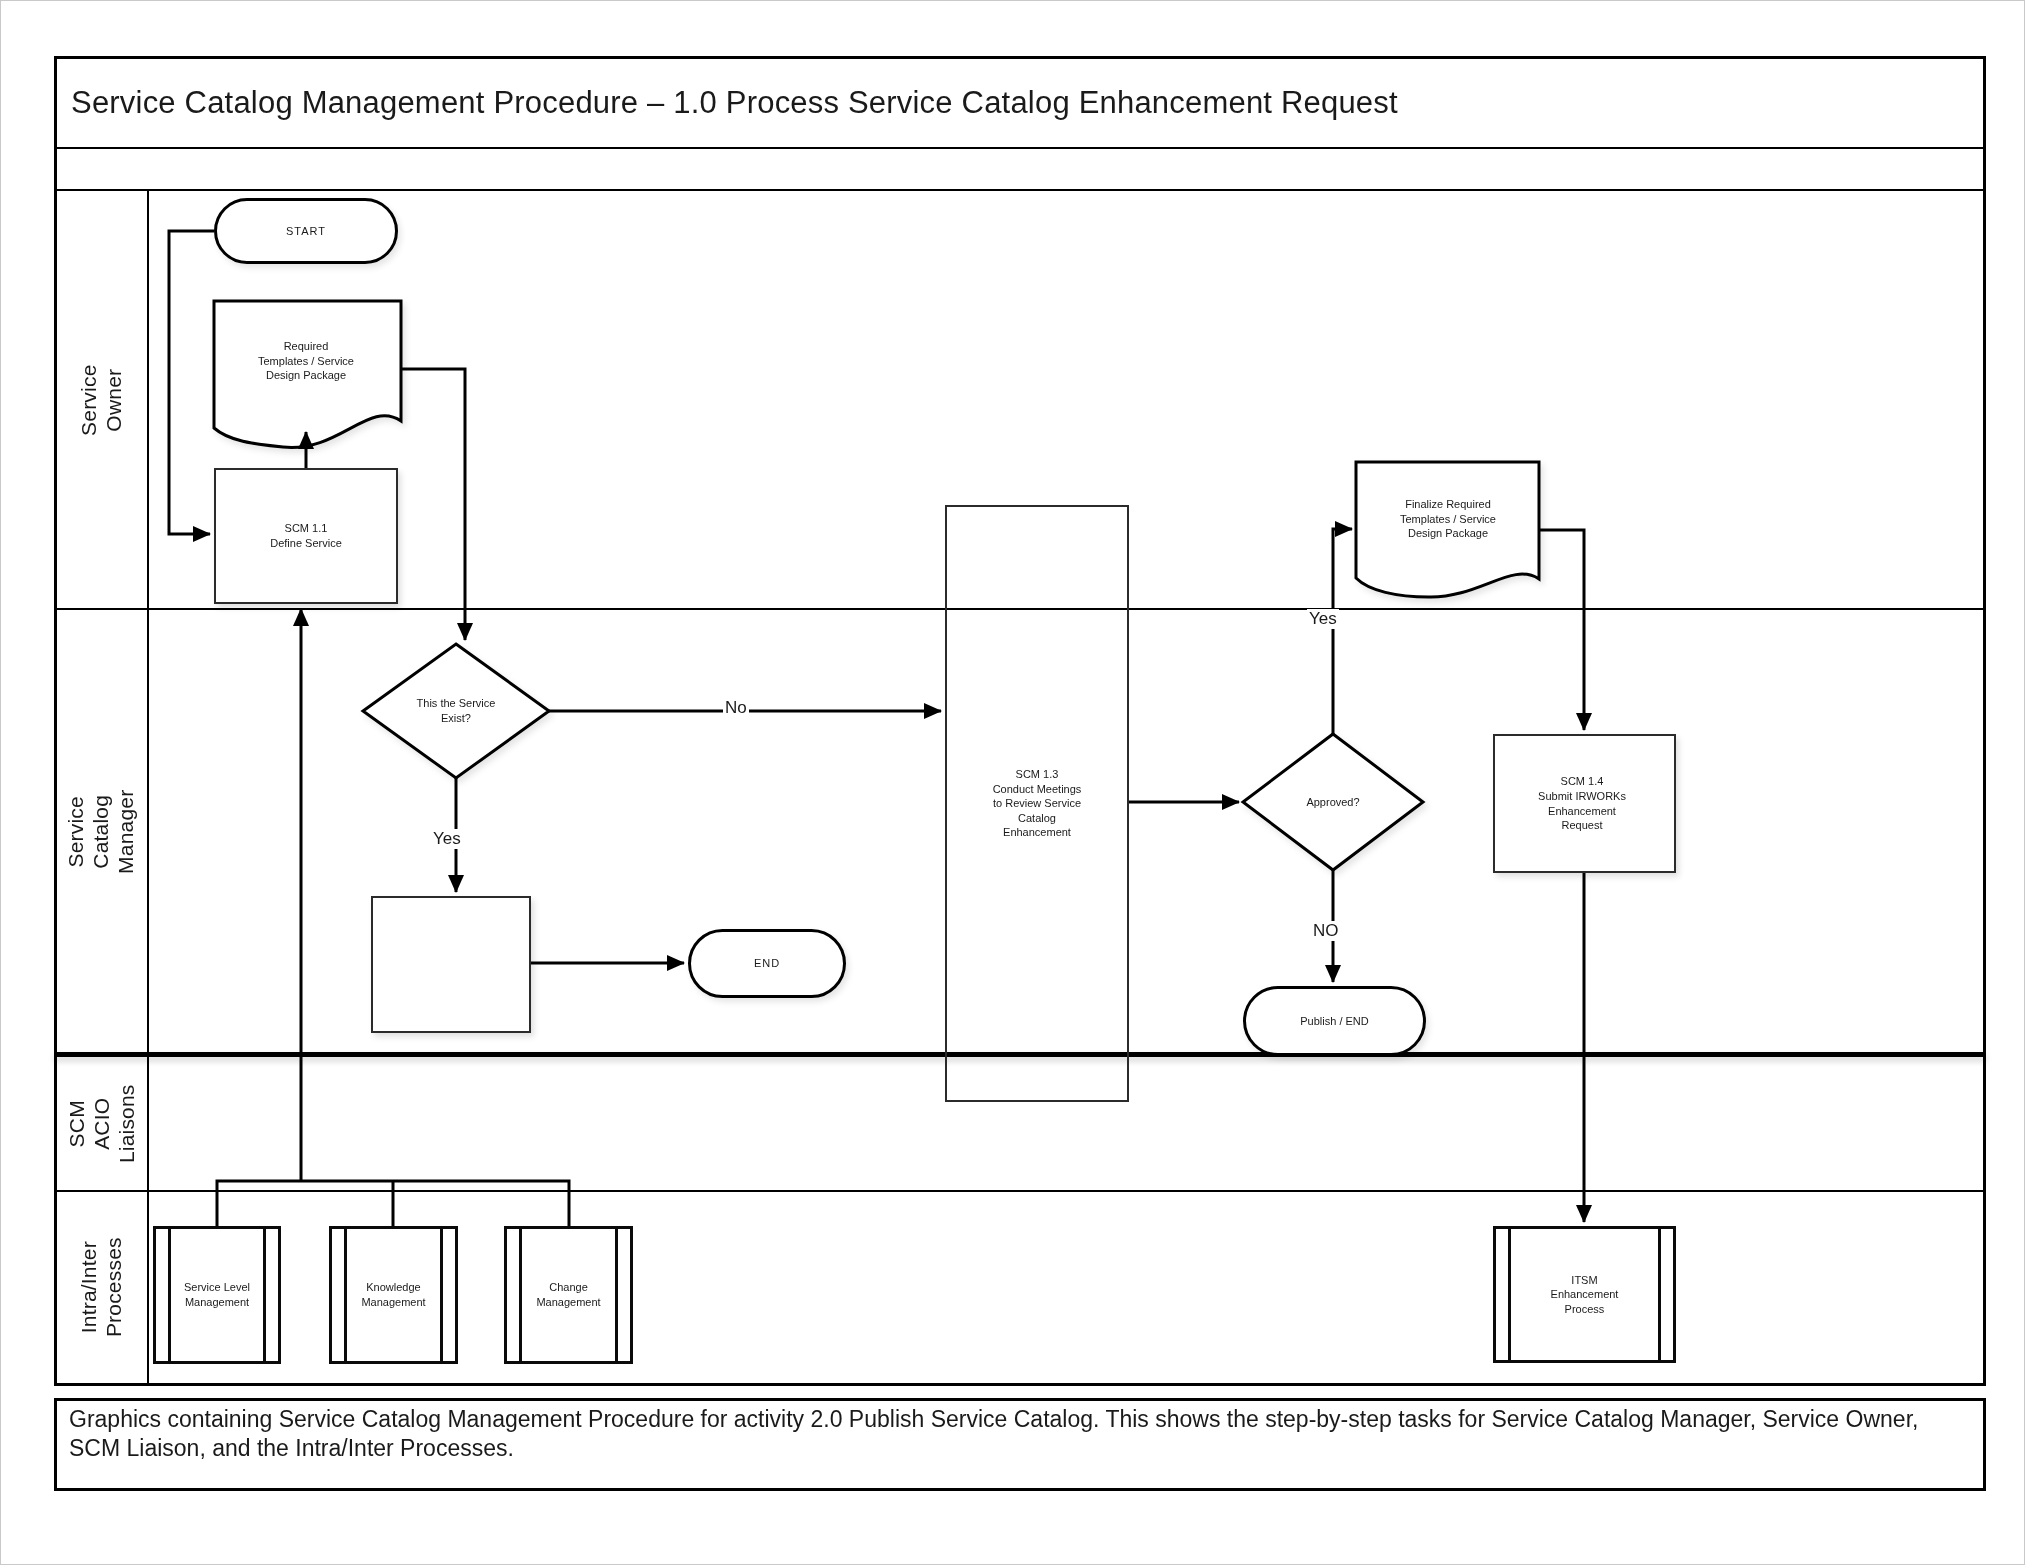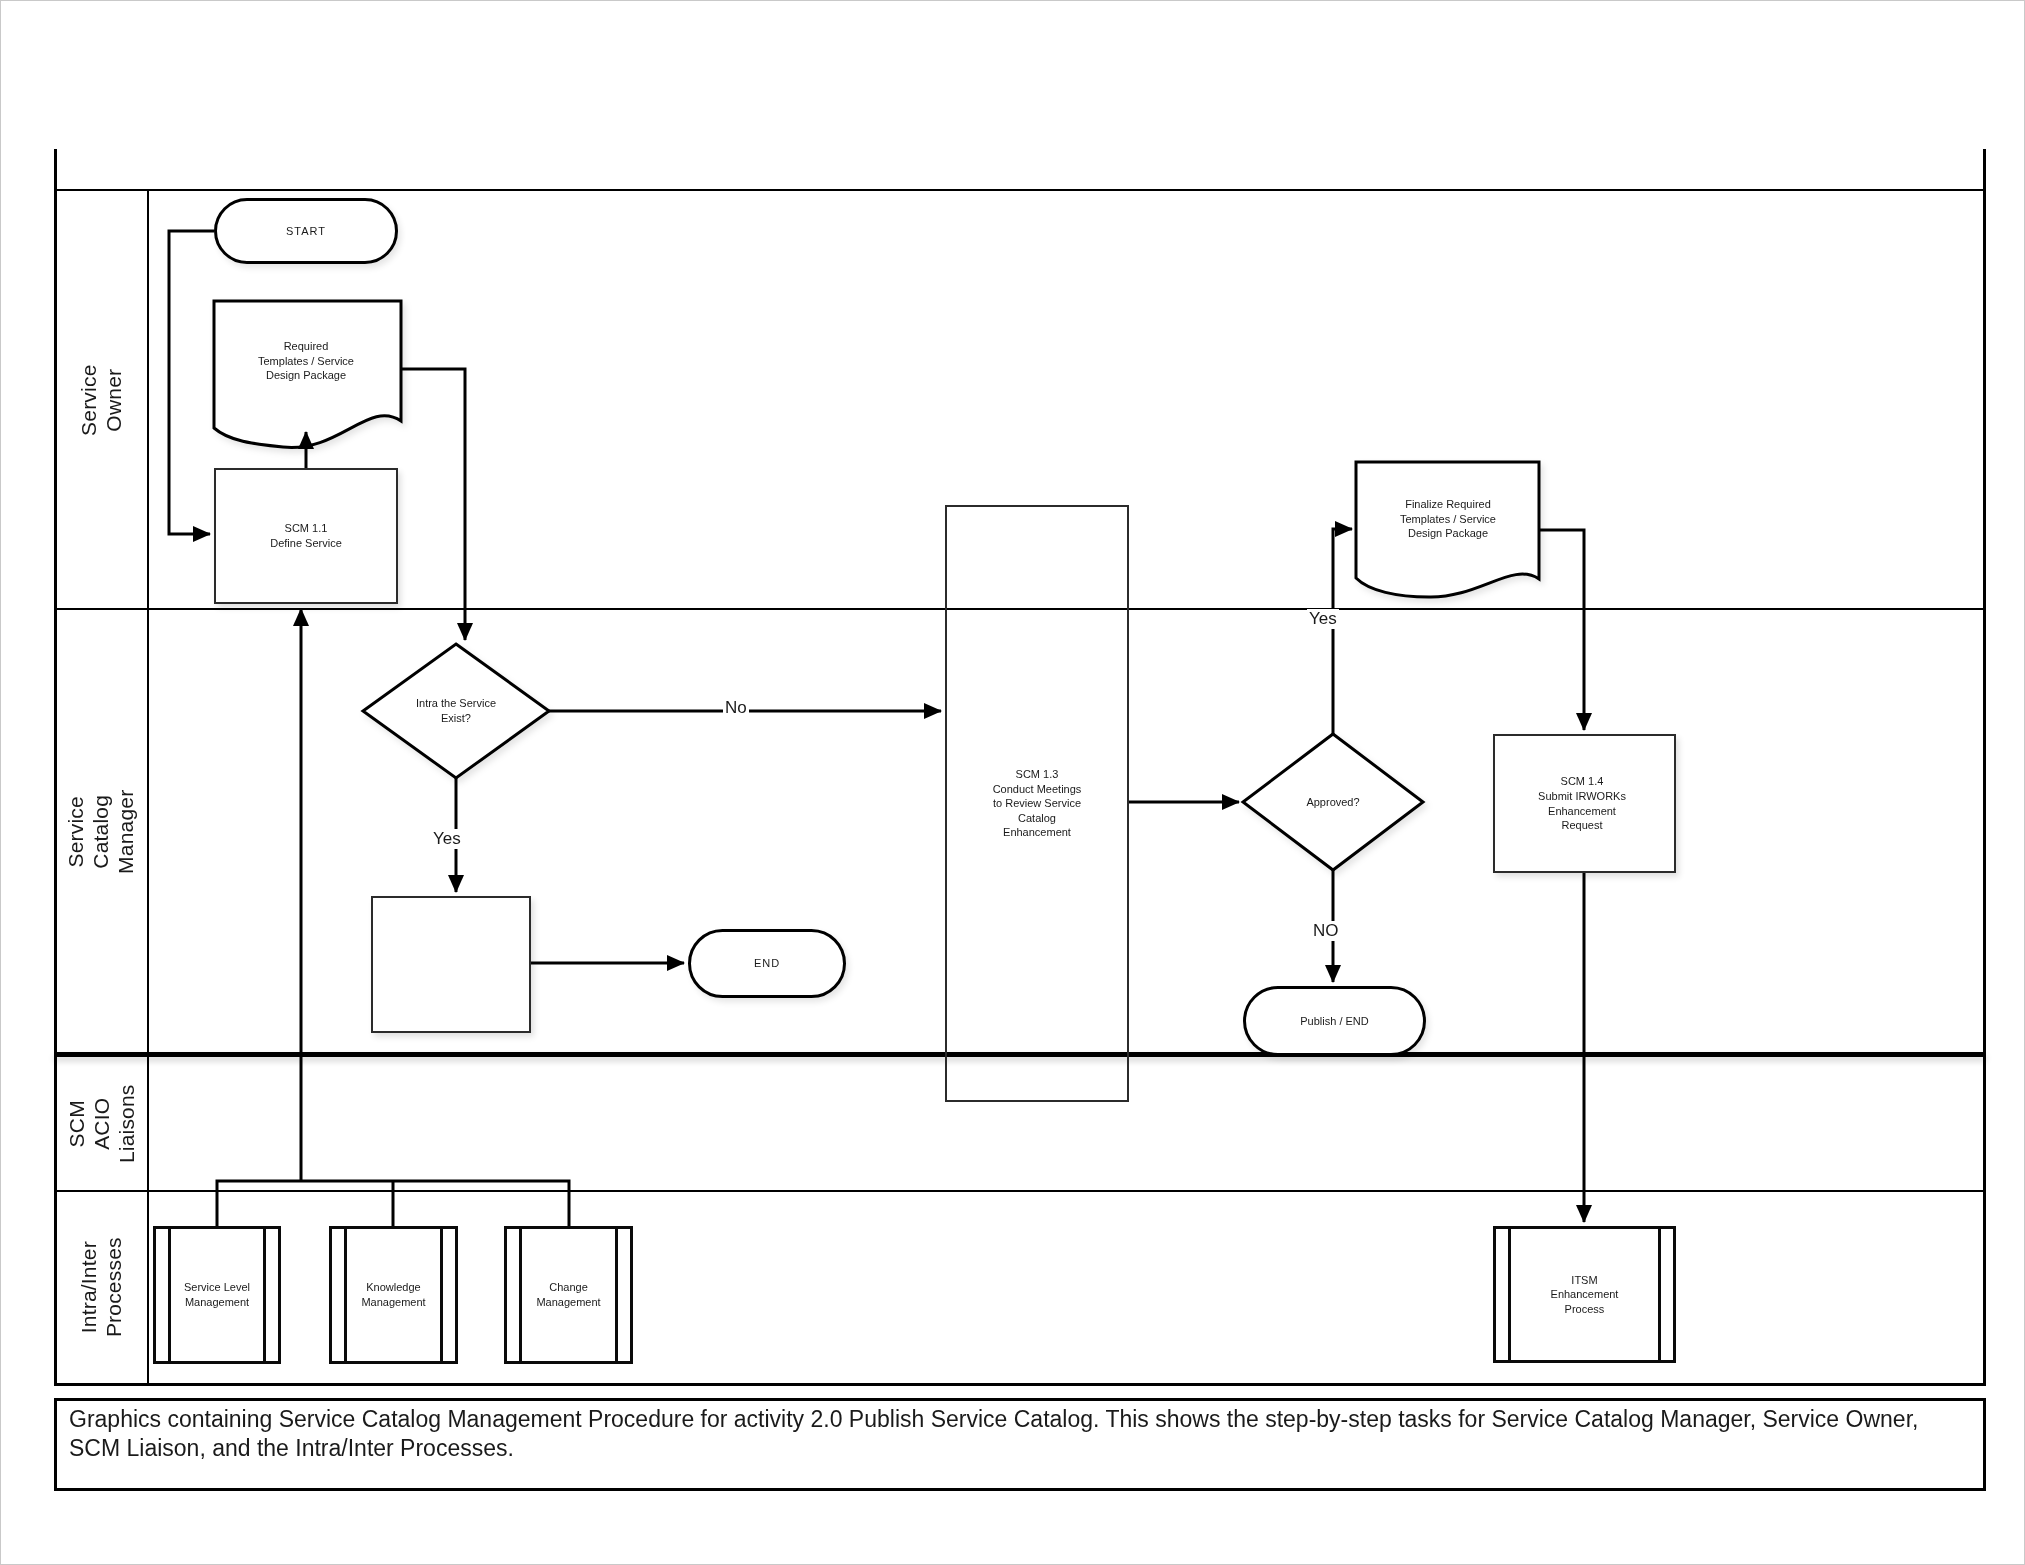--- a/index.html
+++ b/index.html
@@ -66,20 +66,21 @@
     position:absolute;left:53px;top:1397px;width:1932px;height:93px;
     box-sizing:border-box;border:3px solid #000;padding:4px 12px 0 12px;
     font-size:23px;line-height:1.28;overflow:hidden;
   }
 </style>
 </head>
 <body>
 
 <div class="page">
 
+  <div class="title">Service Catalog Management Procedure – 1.0 Process Service Catalog Enhancement Request</div>
   <div class="subrow"></div>
 
   <div class="vline" style="left:53px;top:190px;width:3px;height:1195px;"></div>
   <div class="vline" style="left:1982px;top:190px;width:3px;height:1195px;"></div>
   <div class="hline" style="left:53px;top:1382px;width:1932px;height:3px;"></div>
   <div class="vline" style="left:146px;top:190px;width:2px;height:1192px;"></div>
   <div class="hline" style="left:53px;top:607px;width:1932px;height:2px;"></div>
   <div class="hline thick-shadow" style="left:53px;top:1051px;width:1932px;height:5px;"></div>
   <div class="hline" style="left:53px;top:1189px;width:1932px;height:2px;"></div>
 
@@ -151,21 +152,21 @@
     <path class="edge" d="M216,1225 V1180 H568 V1225 M392,1180 V1225"></path>
     <path class="edge" marker-end="url(#arrow)" d="M300,1179 V608"></path>
   </svg>
 
   <div class="node-label" style="left:213px;top:197px;width:184px;height:66px;letter-spacing:1px;">START</div>
   <div class="node-label" style="left:216px;top:312px;width:178px;height:96px;">Required
 Templates / Service
 Design Package</div>
   <div class="node-label" style="left:213px;top:467px;width:184px;height:136px;">SCM 1.1
 Define Service</div>
-  <div class="node-label" style="left:375px;top:676px;width:160px;height:68px;">Intra the Service
+  <div class="node-label" style="left:375px;top:676px;width:160px;height:68px;">This the Service
 Exist?</div>
   <div class="node-label" style="left:687px;top:928px;width:158px;height:69px;letter-spacing:1px;">END</div>
   <div class="node-label" style="left:944px;top:504px;width:184px;height:597px;">SCM 1.3
 Conduct Meetings
 to Review Service
 Catalog
 Enhancement</div>
   <div class="node-label" style="left:1252px;top:771px;width:160px;height:60px;">Approved?</div>
   <div class="node-label" style="left:1360px;top:472px;width:174px;height:92px;">Finalize Required
 Templates / Service

